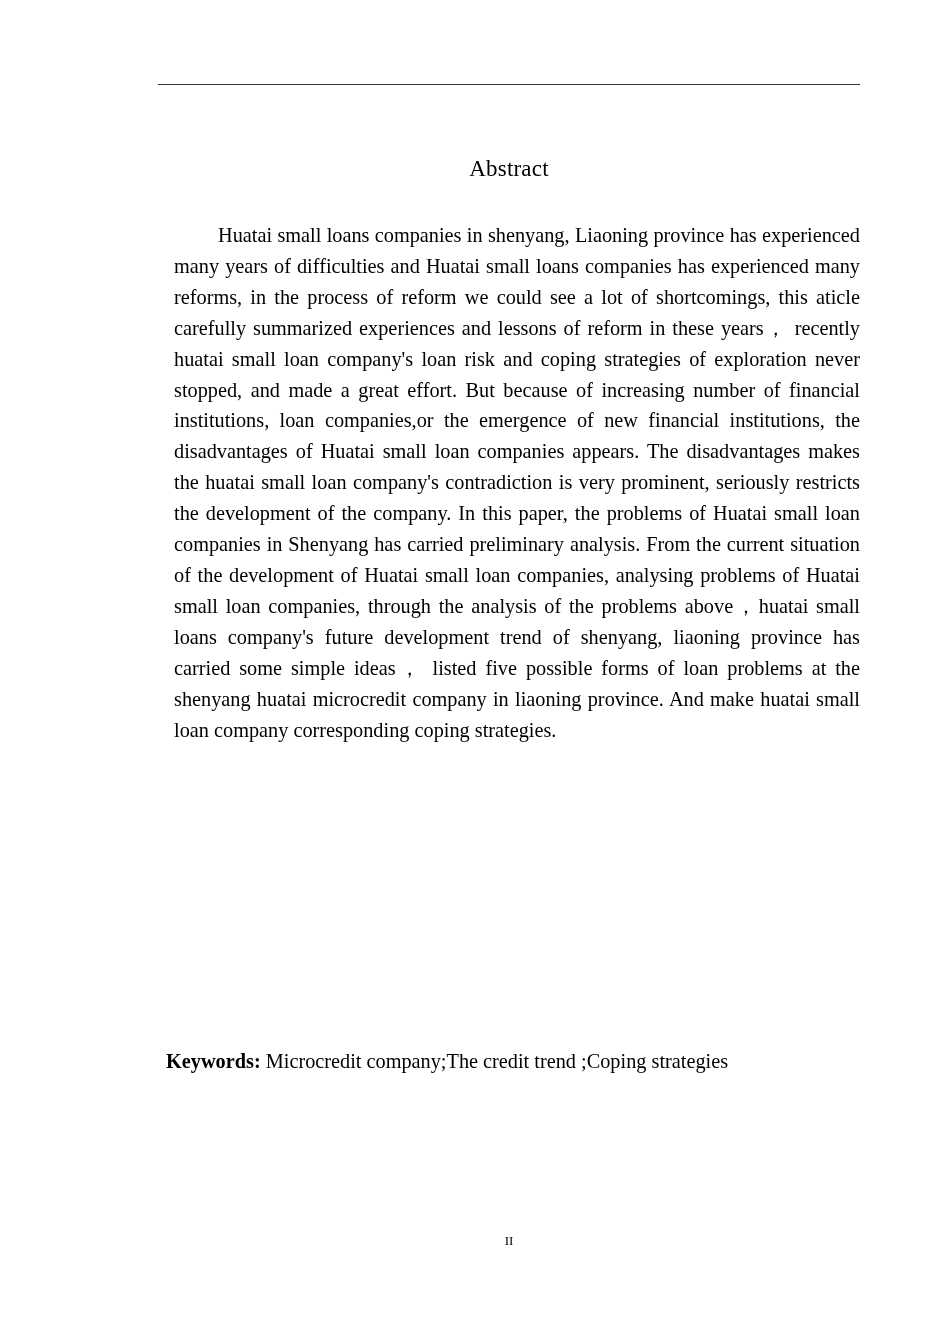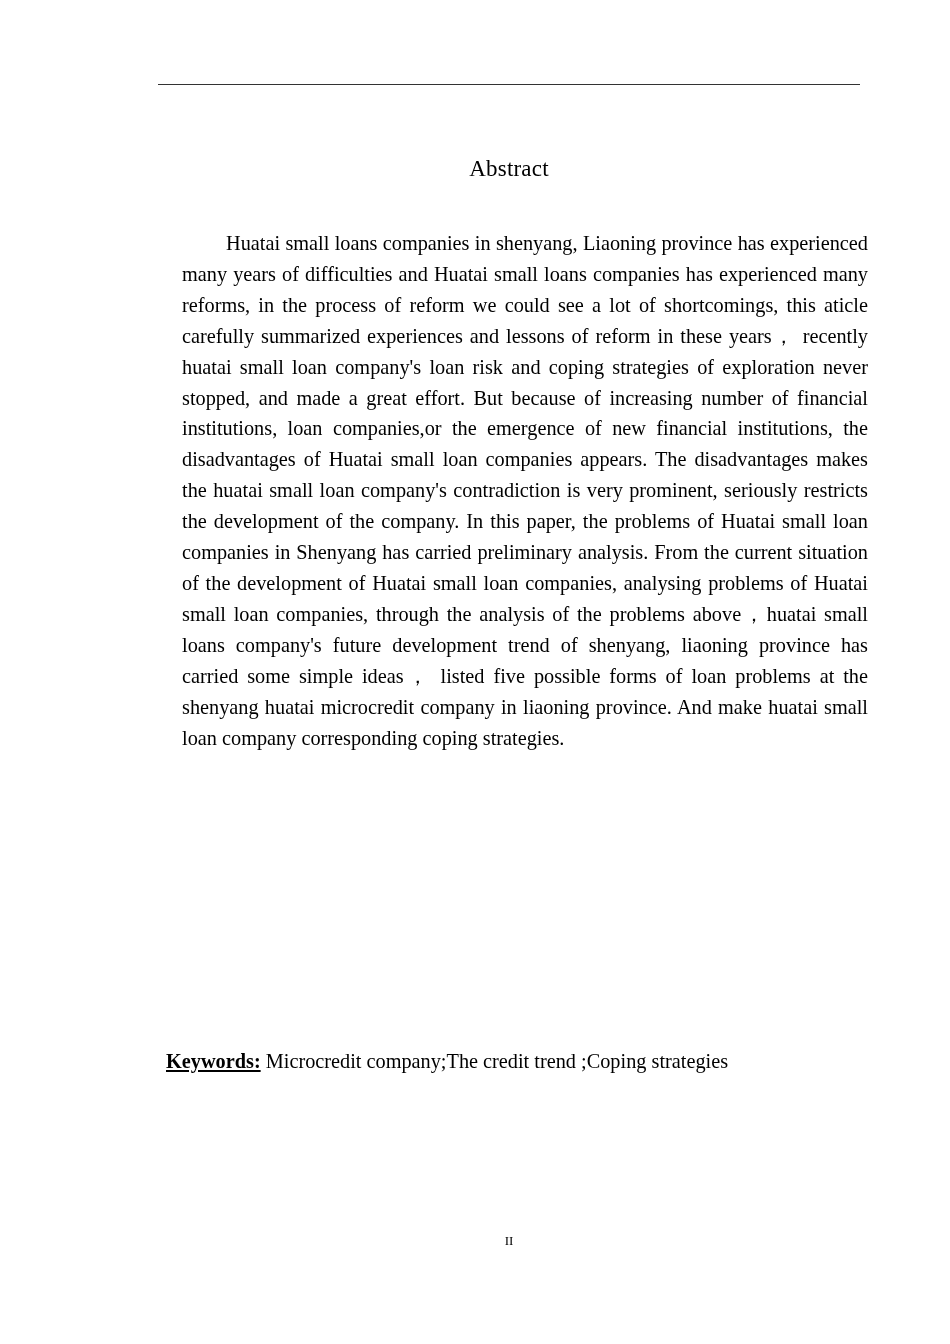--- a/index.html
+++ b/index.html
@@ -35,33 +35,32 @@
     }
     .abstract-body {
       position: absolute;
       left: 166px;
       top: 212px;
       width: 686px;
       font-size: 20.3px;
       line-height: 30.9px;
       text-align: justify;
       text-indent: 44px;
-      margin: 16px;
+      margin: 8px;
     }
     .keywords {
       position: absolute;
       left: 166px;
       top: 1046px;
       font-size: 20.3px;
       line-height: 30px;
       white-space: nowrap;
     }
     .keywords-label {
       font-weight: bold;
-      text-decoration: underline;
     }
     .page-number {
       position: absolute;
       left: 0;
       width: 1018px;
       top: 1232px;
       text-align: center;
       font-size: 13px;
       line-height: 18px;
     }

